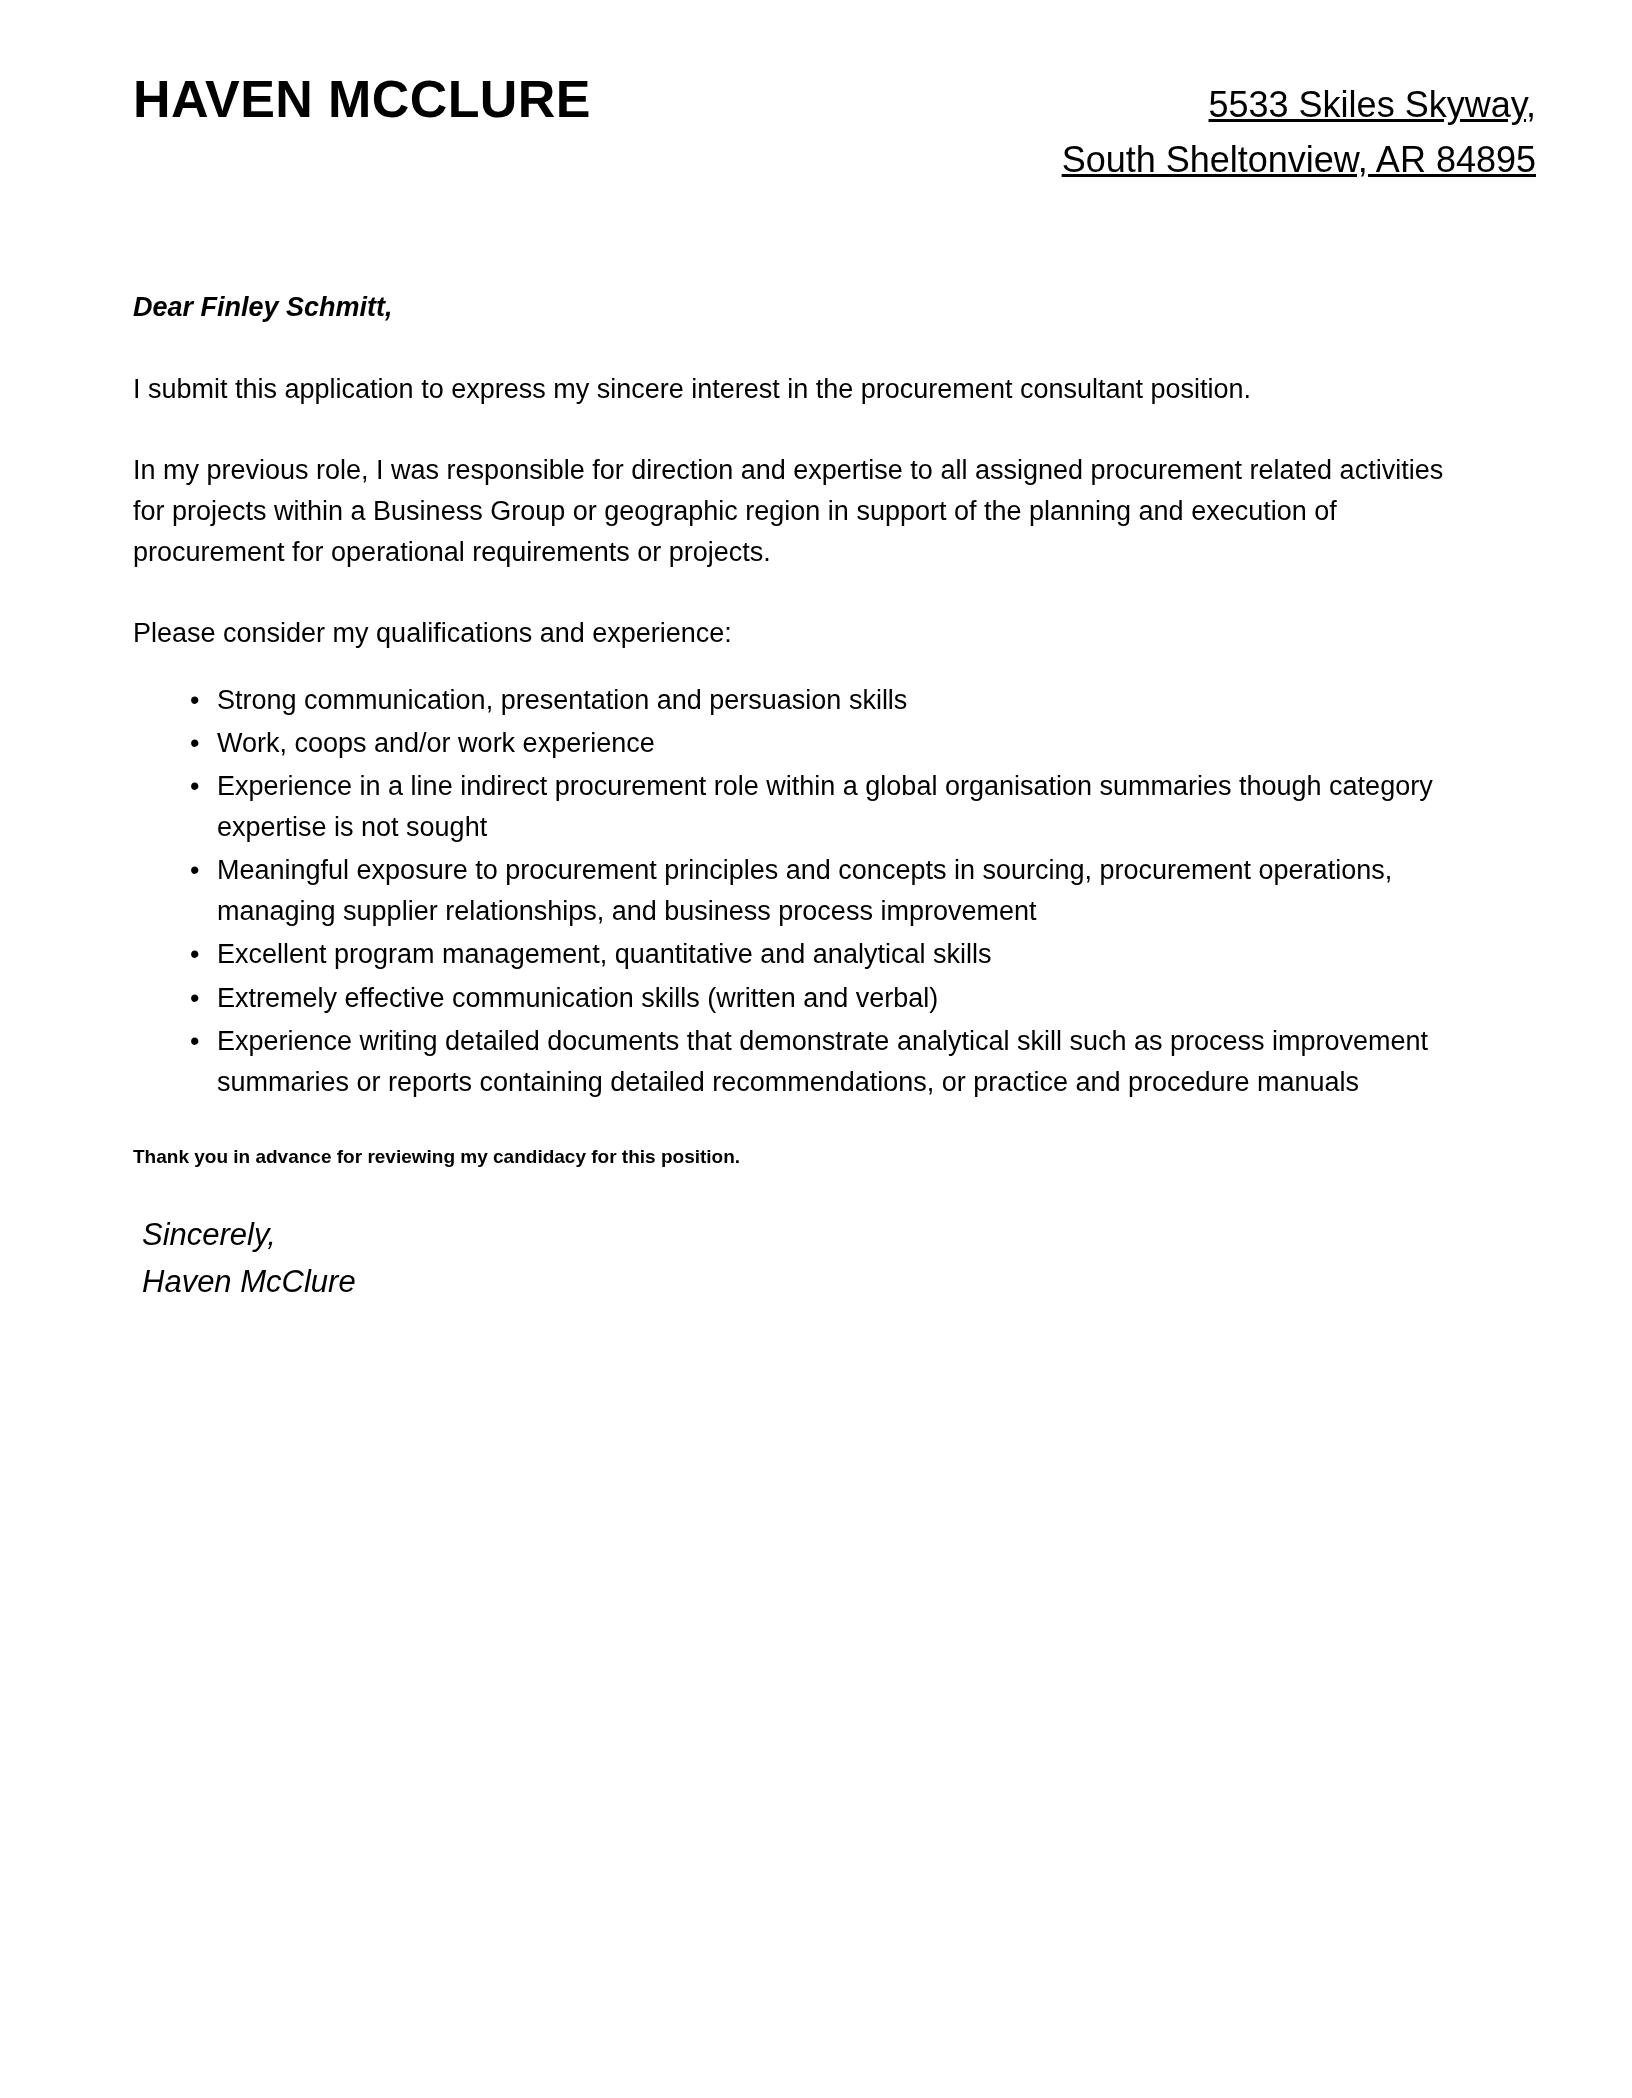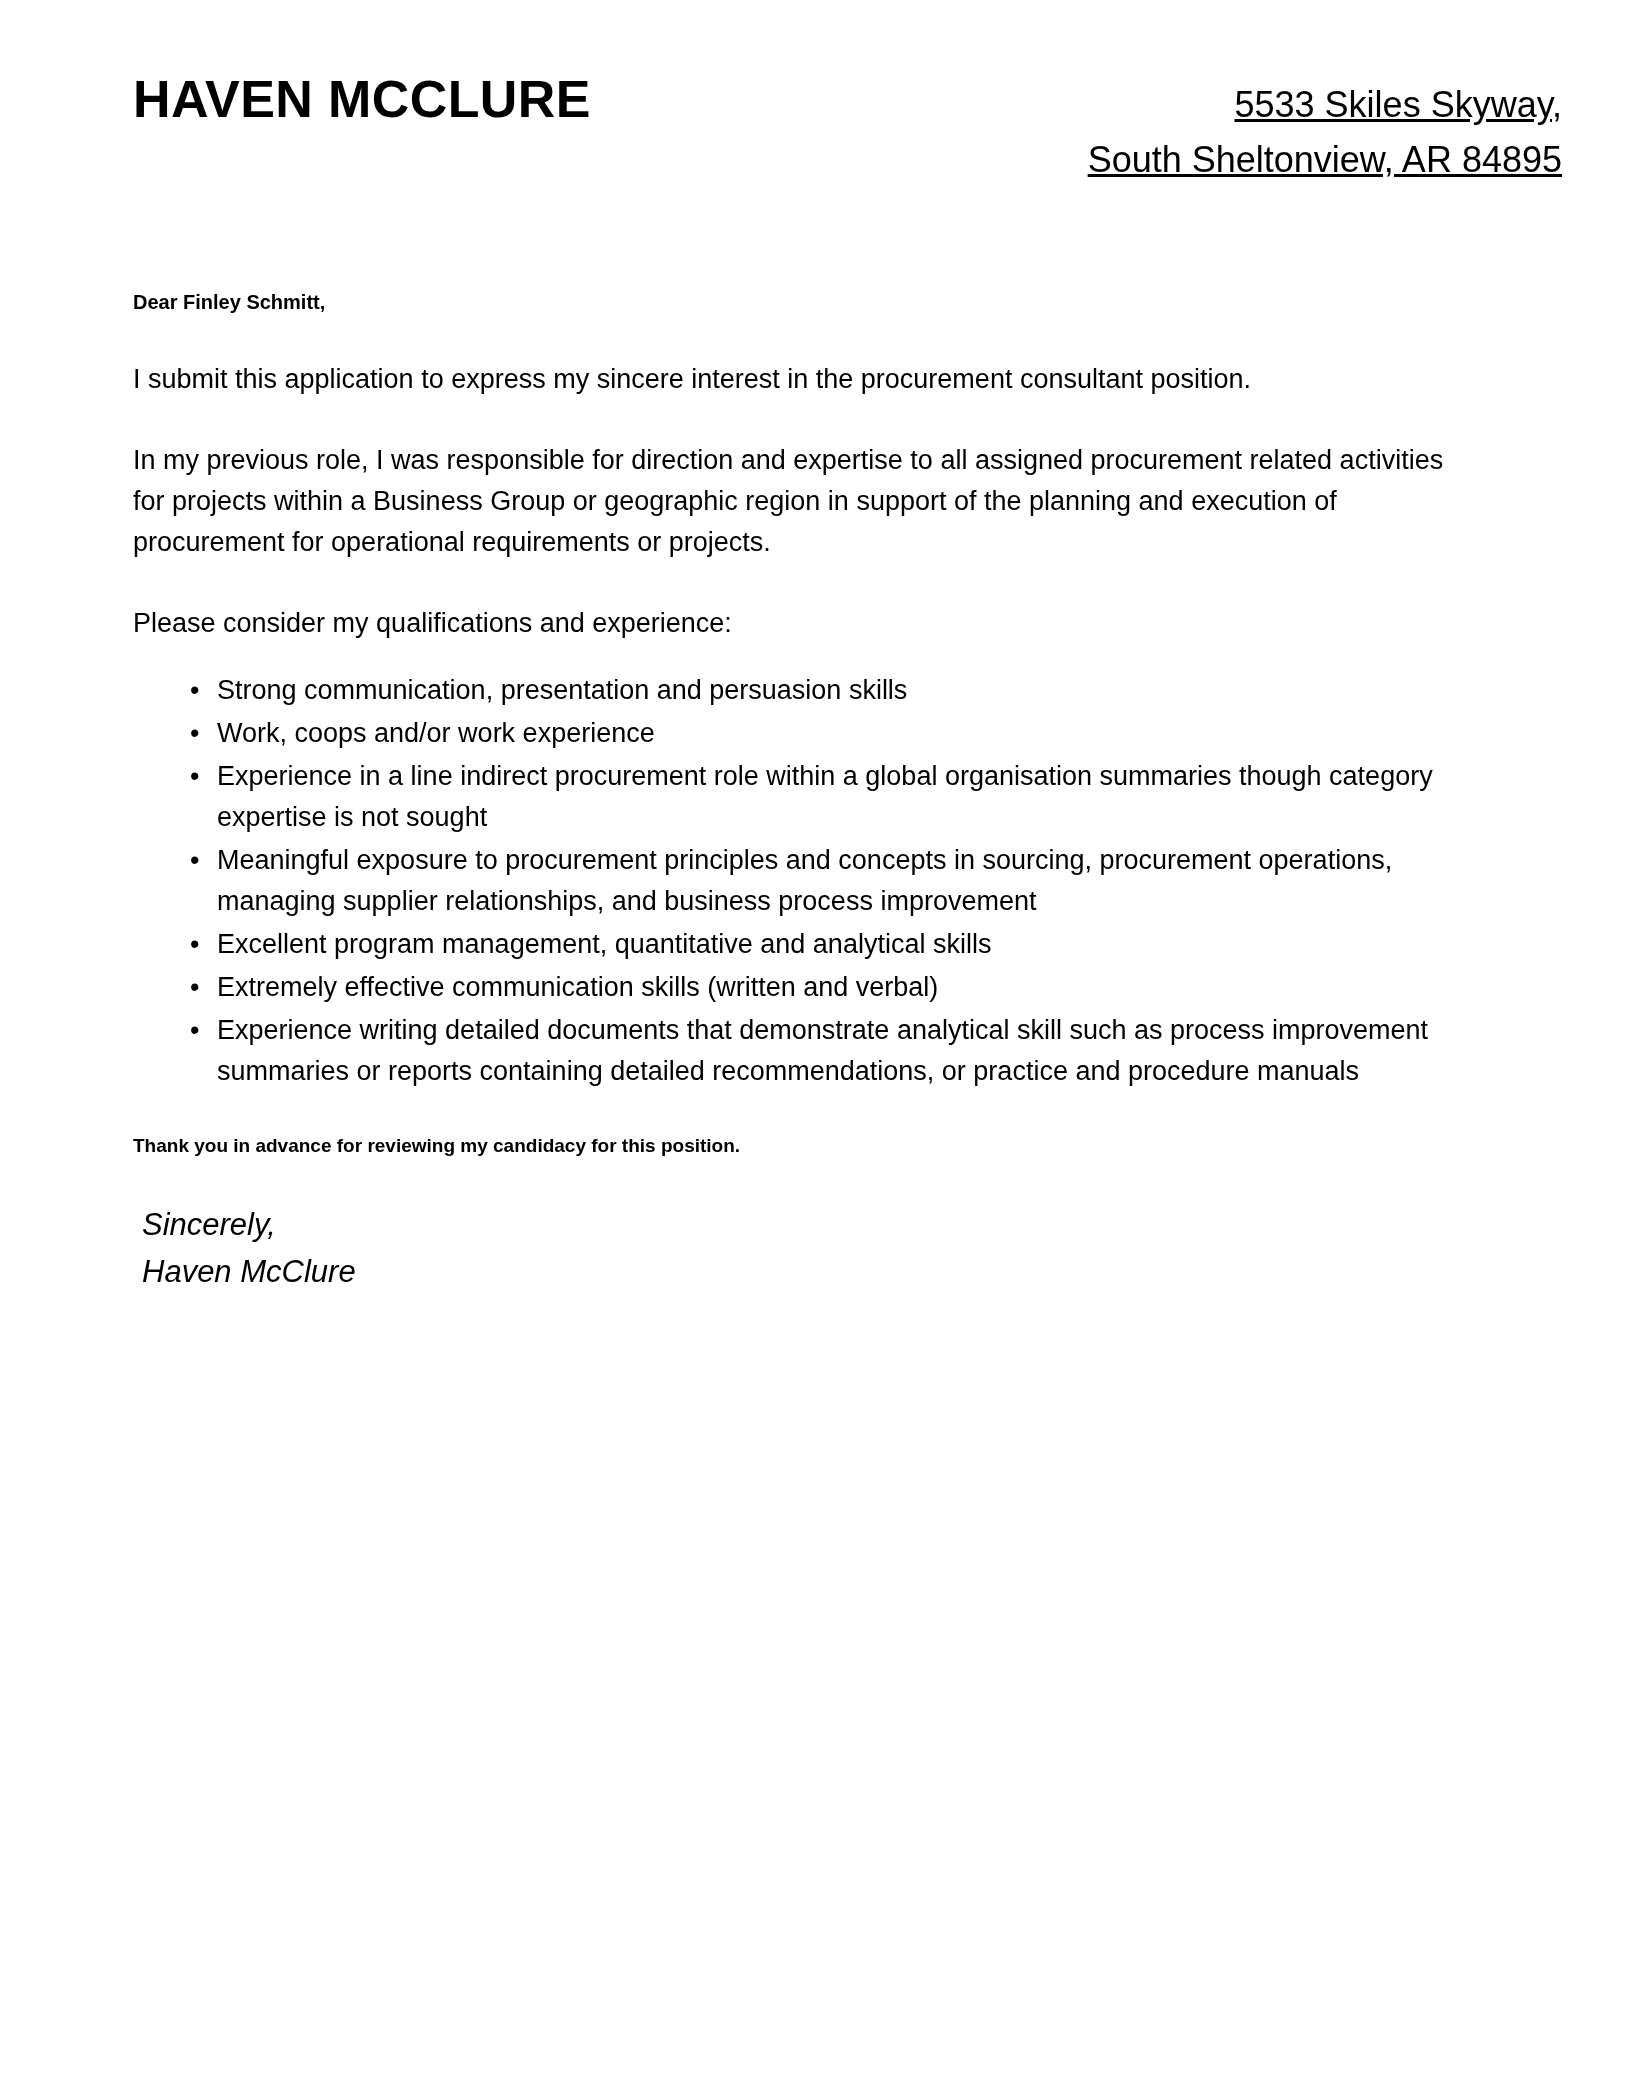--- a/index.html
+++ b/index.html
@@ -16,21 +16,21 @@
     font-family: "Liberation Sans", sans-serif;
     color: #000000;
     overflow: hidden;
   }
   .sheet {
     position: absolute;
     left: 0;
     top: 0;
     width: 1632px;
     height: 2098px;
-    padding: 62px 64px 0 133px;
+    padding: 62px 90px 0 133px;
     box-sizing: border-box;
   }
 
   
   .letterhead {
     display: flex;
     align-items: flex-start;
     justify-content: space-between;
     height: 118px;
   }
@@ -54,24 +54,25 @@
     text-decoration: underline;
   }
   .sender-address div { margin: 0; }
 
   
   .letter-body {
     margin-top: 108px;
     width: 1330px;
   }
   .salutation {
-    font-size: 20px;
+    font-size: 27px;
     font-weight: bold;
     line-height: 1.45;
     margin: 0 0 42px 0;
+    font-style: italic;
   }
   .para {
     font-size: 27px;
     line-height: 1.52;
     margin: 0 0 40px 0;
     text-align: left;
   }
   .qual-lead {
     margin-bottom: 26px;
   }

